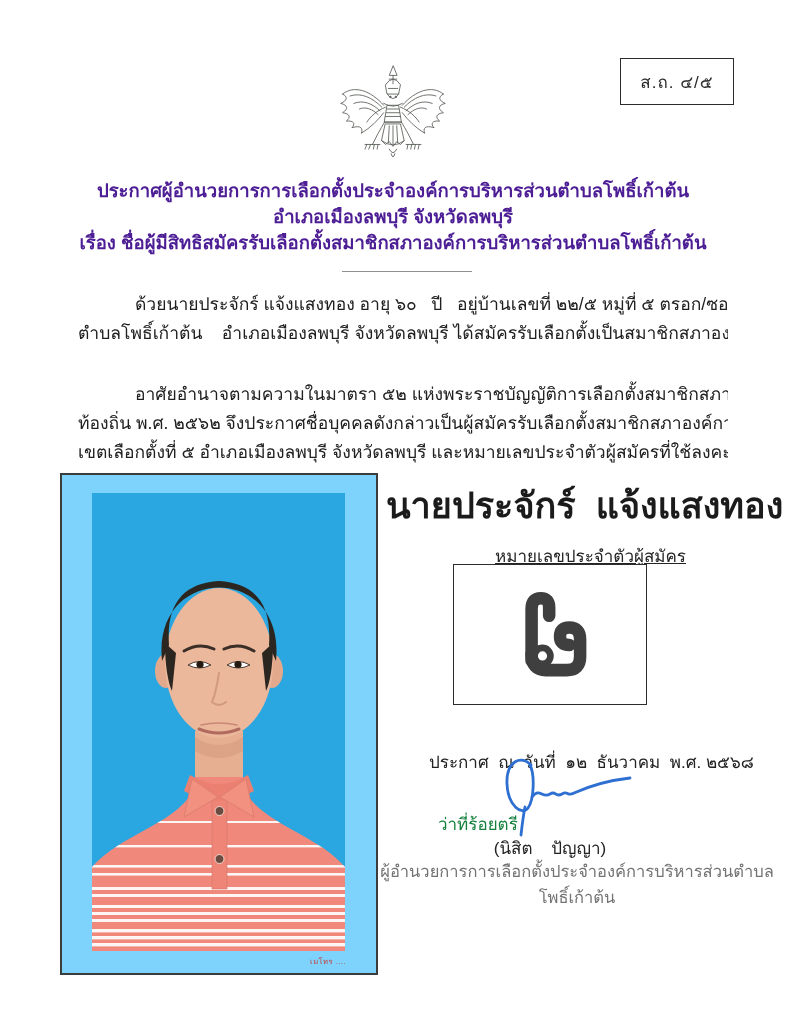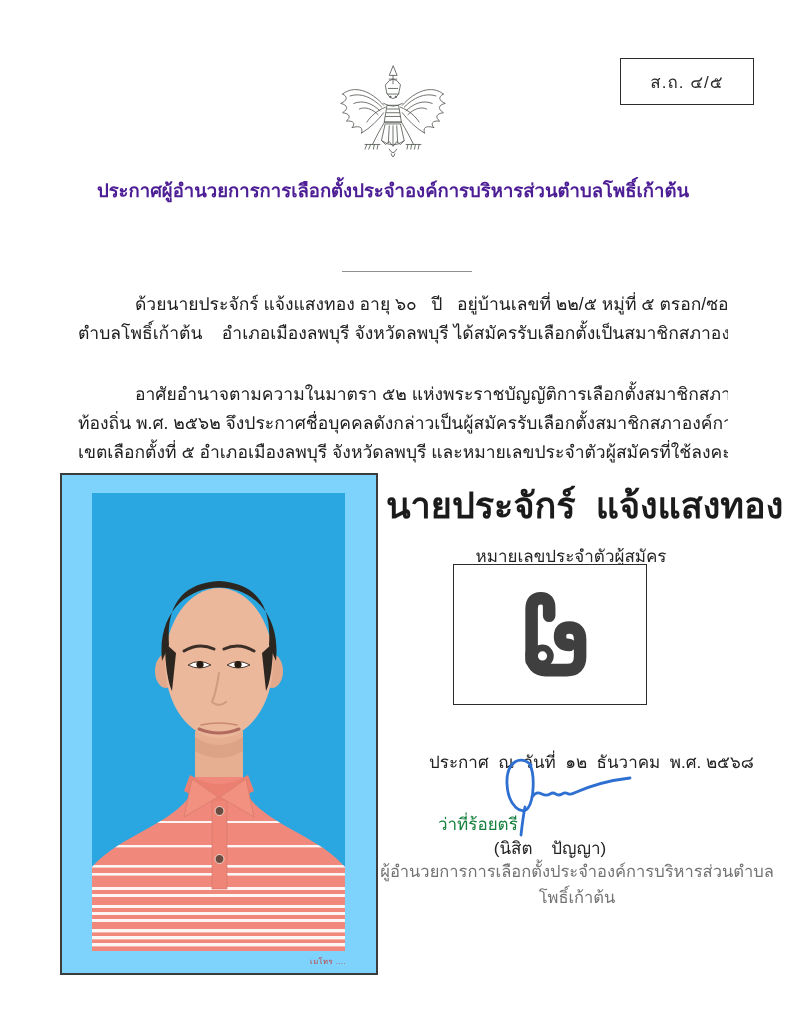--- a/index.html
+++ b/index.html
@@ -5,21 +5,21 @@
   * { margin:0; padding:0; box-sizing:border-box; }
   html,body { background:#e8e8e8; }
   .page {
     position:relative; width:786px; height:1024px; margin:0 auto;
     background:#ffffff; overflow:hidden;
     font-family:"Liberation Sans", sans-serif;
     color:#1c1c1c;
   }
   
   .form-code-box {
-    position:absolute; left:620px; top:58px; width:134px; height:47px;
+    position:absolute; left:620px; top:58px; width:114px; height:47px;
     border:1.6px solid #2c2c2c; display:flex; align-items:center; justify-content:center;
     font-size:17px; color:#2b2b2b; letter-spacing:1px;
   }
   .emblem { position:absolute; left:337px; top:60px; width:112px; height:112px; }
   .title-block {
     position:absolute; left:0; top:178px; width:786px; text-align:center;
     font-size:18.5px; font-weight:600; line-height:26px; color:#4c1d95;
   }
   .divider { position:absolute; left:342px; top:271px; width:130px; height:1.4px; background:#8f8f8f; }
   
@@ -37,22 +37,22 @@
   .photo-watermark {
     position:absolute; right:30px; bottom:6px; font-size:7.5px; color:#c43d3d;
     letter-spacing:0.5px; white-space:pre;
   }
   
   .candidate-name {
     position:absolute; left:386px; top:477px; width:330px; text-align:center;
     font-size:36px; font-weight:600; color:#1b1b1b; white-space:pre;
   }
   .number-label {
-    position:absolute; left:441px; top:542px; width:260px; text-align:center;
-    font-size:17px; color:#242424;
+    position:absolute; left:426px; top:542px; width:260px; text-align:right;
+    font-size:17px; color:#242424;text-decoration:underline;
   }
   .number-box {
     position:absolute; left:453px; top:564px; width:194px; height:141px;
     border:1.6px solid #2c2c2c; background:#fff;
     display:flex; align-items:center; justify-content:center;
   }
   .number-glyph { width:92px; height:96px; }
   
   .date-line { position:absolute; left:429px; top:748px; font-size:17px; color:#222; white-space:pre; }
   .signature { position:absolute; left:494px; top:752px; width:150px; height:95px; }
@@ -116,20 +116,22 @@
     <path d="M56,93 Q60,101 64,93"></path>
       <path d="M58,98 Q60,105 62,98"></path>
   </svg>
 
   <div class="form-code-box">
     <span>ส.ถ. ๔/๕</span>
   </div>
 
   <div class="title-block">
     <div>ประกาศผู้อำนวยการการเลือกตั้งประจำองค์การบริหารส่วนตำบลโพธิ์เก้าต้น</div>
+    <div>อำเภอเมืองลพบุรี จังหวัดลพบุรี</div>
+    <div>เรื่อง ชื่อผู้มีสิทธิสมัครรับเลือกตั้งสมาชิกสภาองค์การบริหารส่วนตำบลโพธิ์เก้าต้น</div>
   </div>
   <div class="divider"></div>
 
   <div class="para para1">
     <div class="line indent">ด้วยนายประจักร์ แจ้งแสงทอง อายุ ๖๐   ปี   อยู่บ้านเลขที่ ๒๒/๕ หมู่ที่ ๕ ตรอก/ซอย   -   ถนน -</div>
     <div class="line">ตำบลโพธิ์เก้าต้น    อำเภอเมืองลพบุรี จังหวัดลพบุรี ได้สมัครรับเลือกตั้งเป็นสมาชิกสภาองค์การบริหารส่วน</div>
   </div>
   <div class="para para2">
     <div class="line indent">อาศัยอำนาจตามความในมาตรา ๕๒ แห่งพระราชบัญญัติการเลือกตั้งสมาชิกสภาท้องถิ่นหรือผู้บริหาร</div>
     <div class="line">ท้องถิ่น พ.ศ. ๒๕๖๒ จึงประกาศชื่อบุคคลดังกล่าวเป็นผู้สมัครรับเลือกตั้งสมาชิกสภาองค์การบริหารส่วนตำบลโพธิ์เก้าต้น</div>

